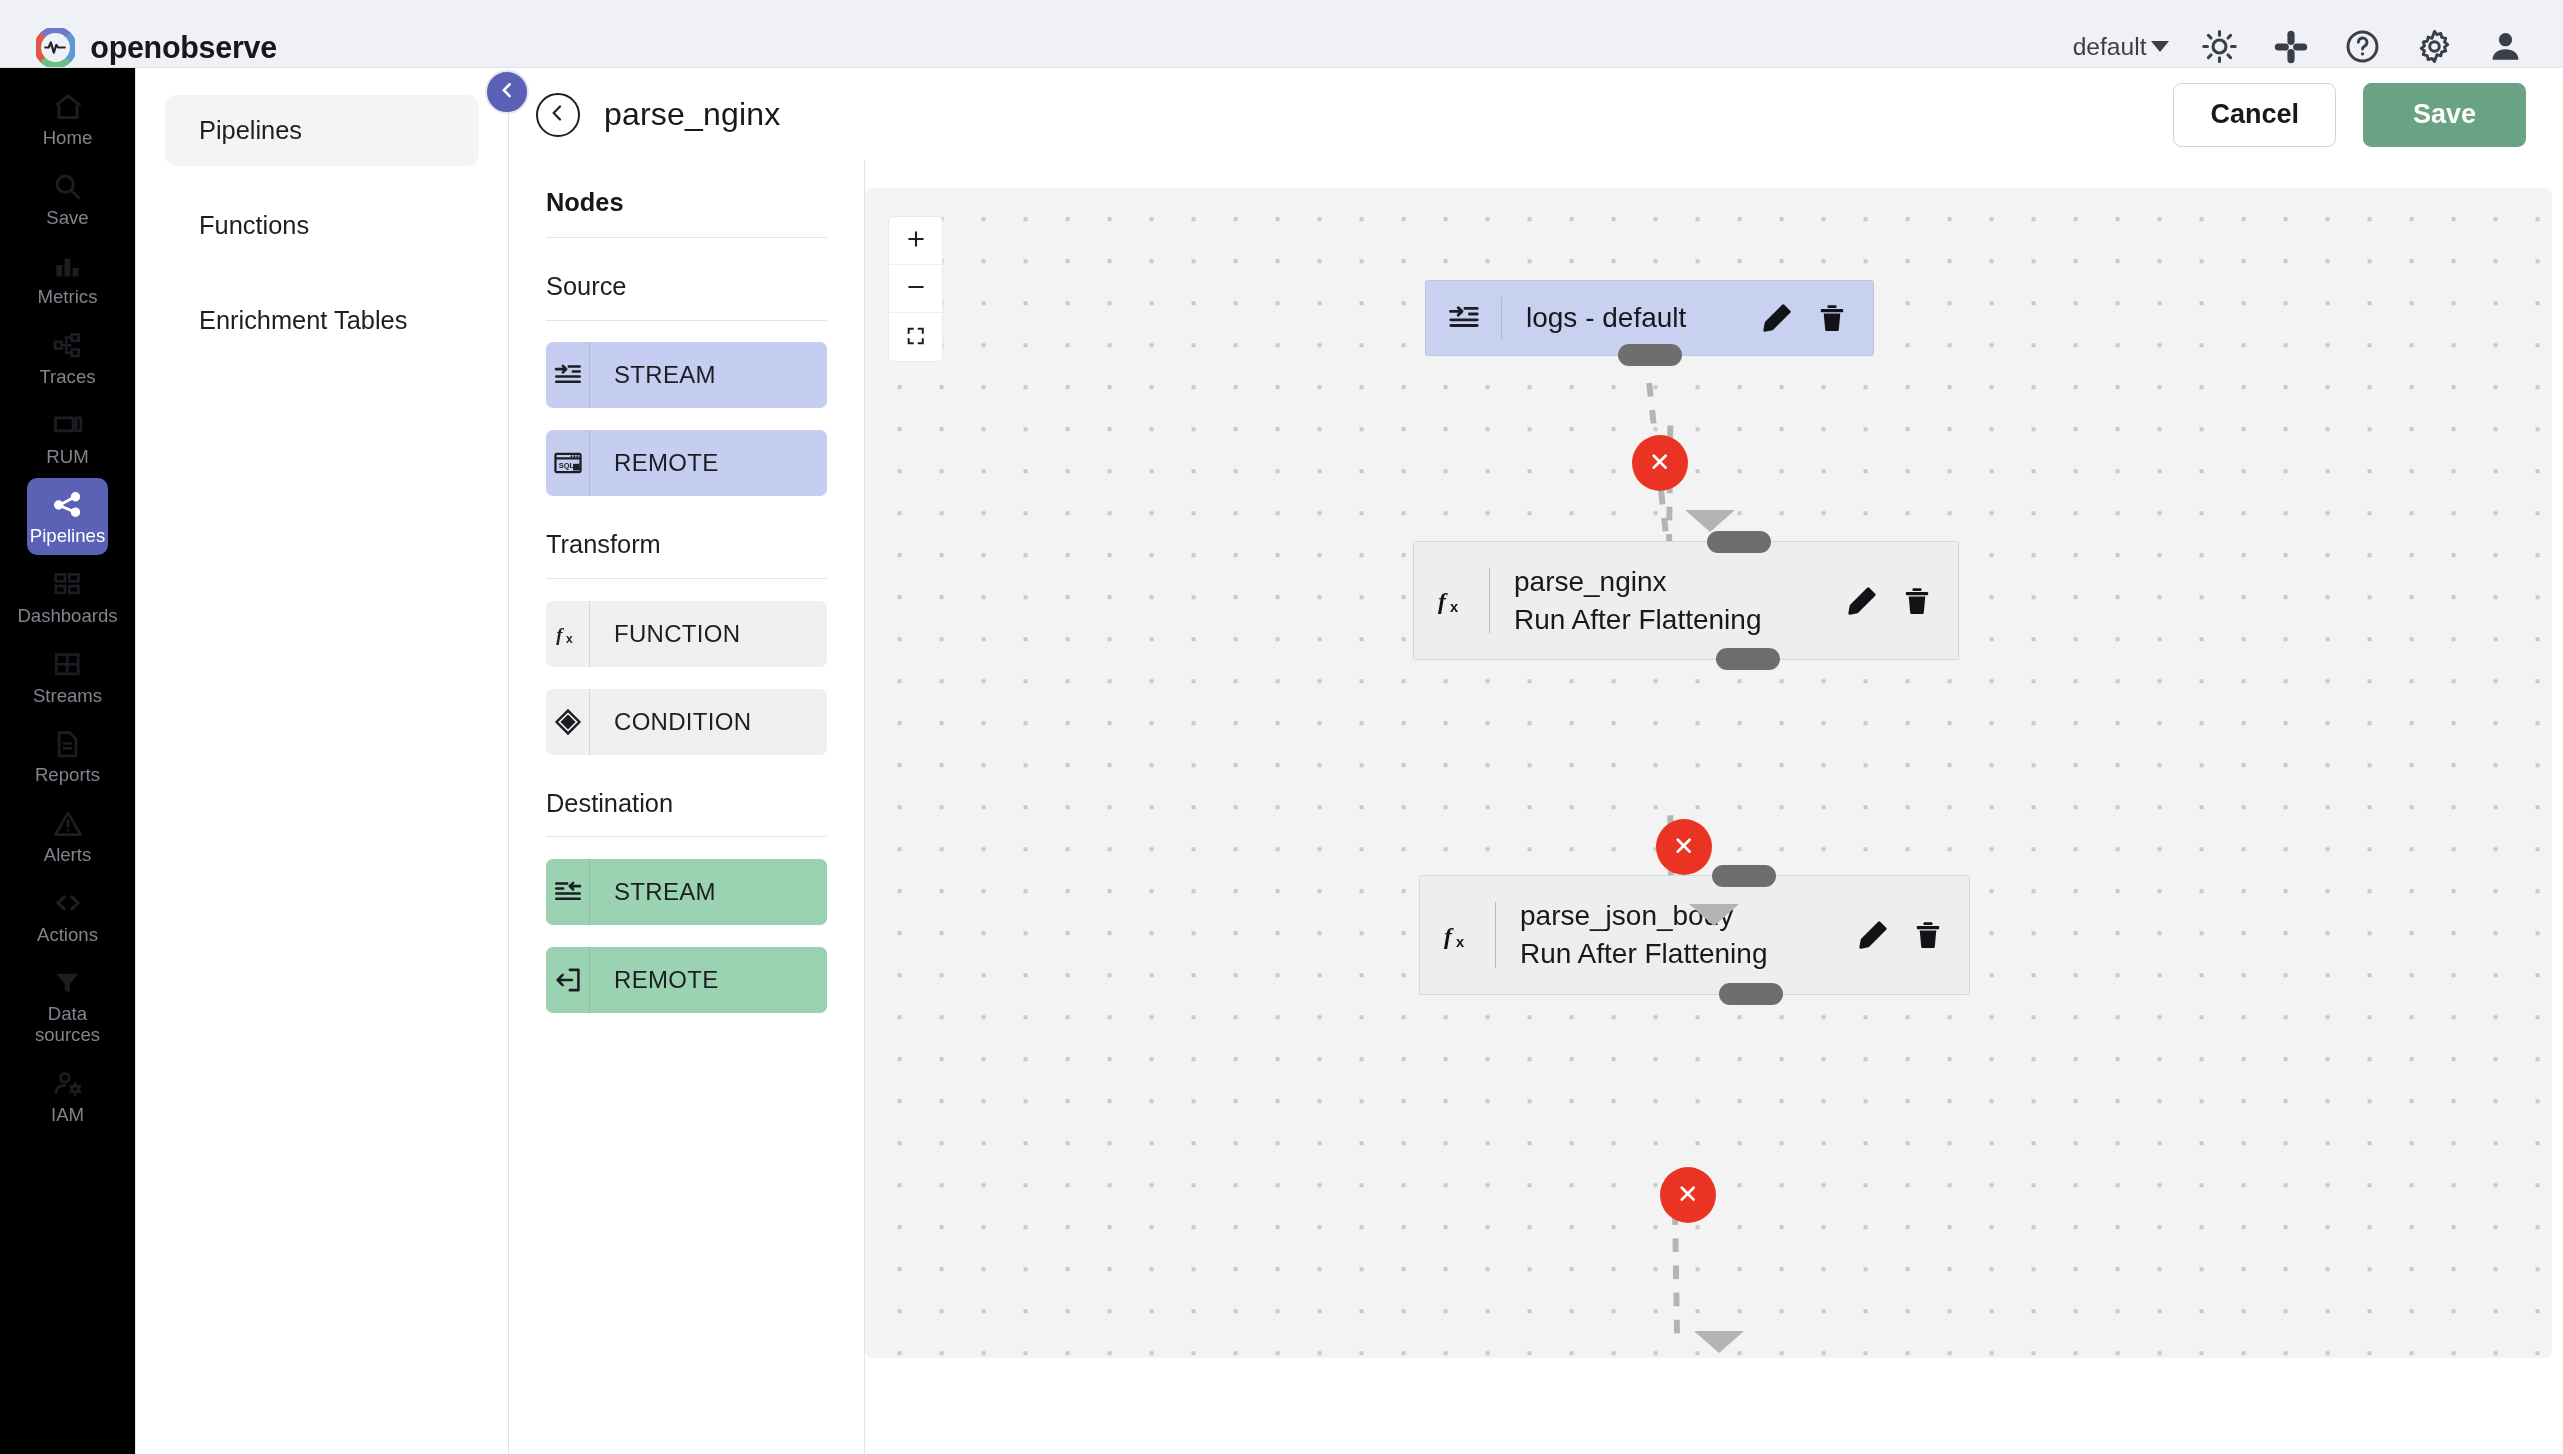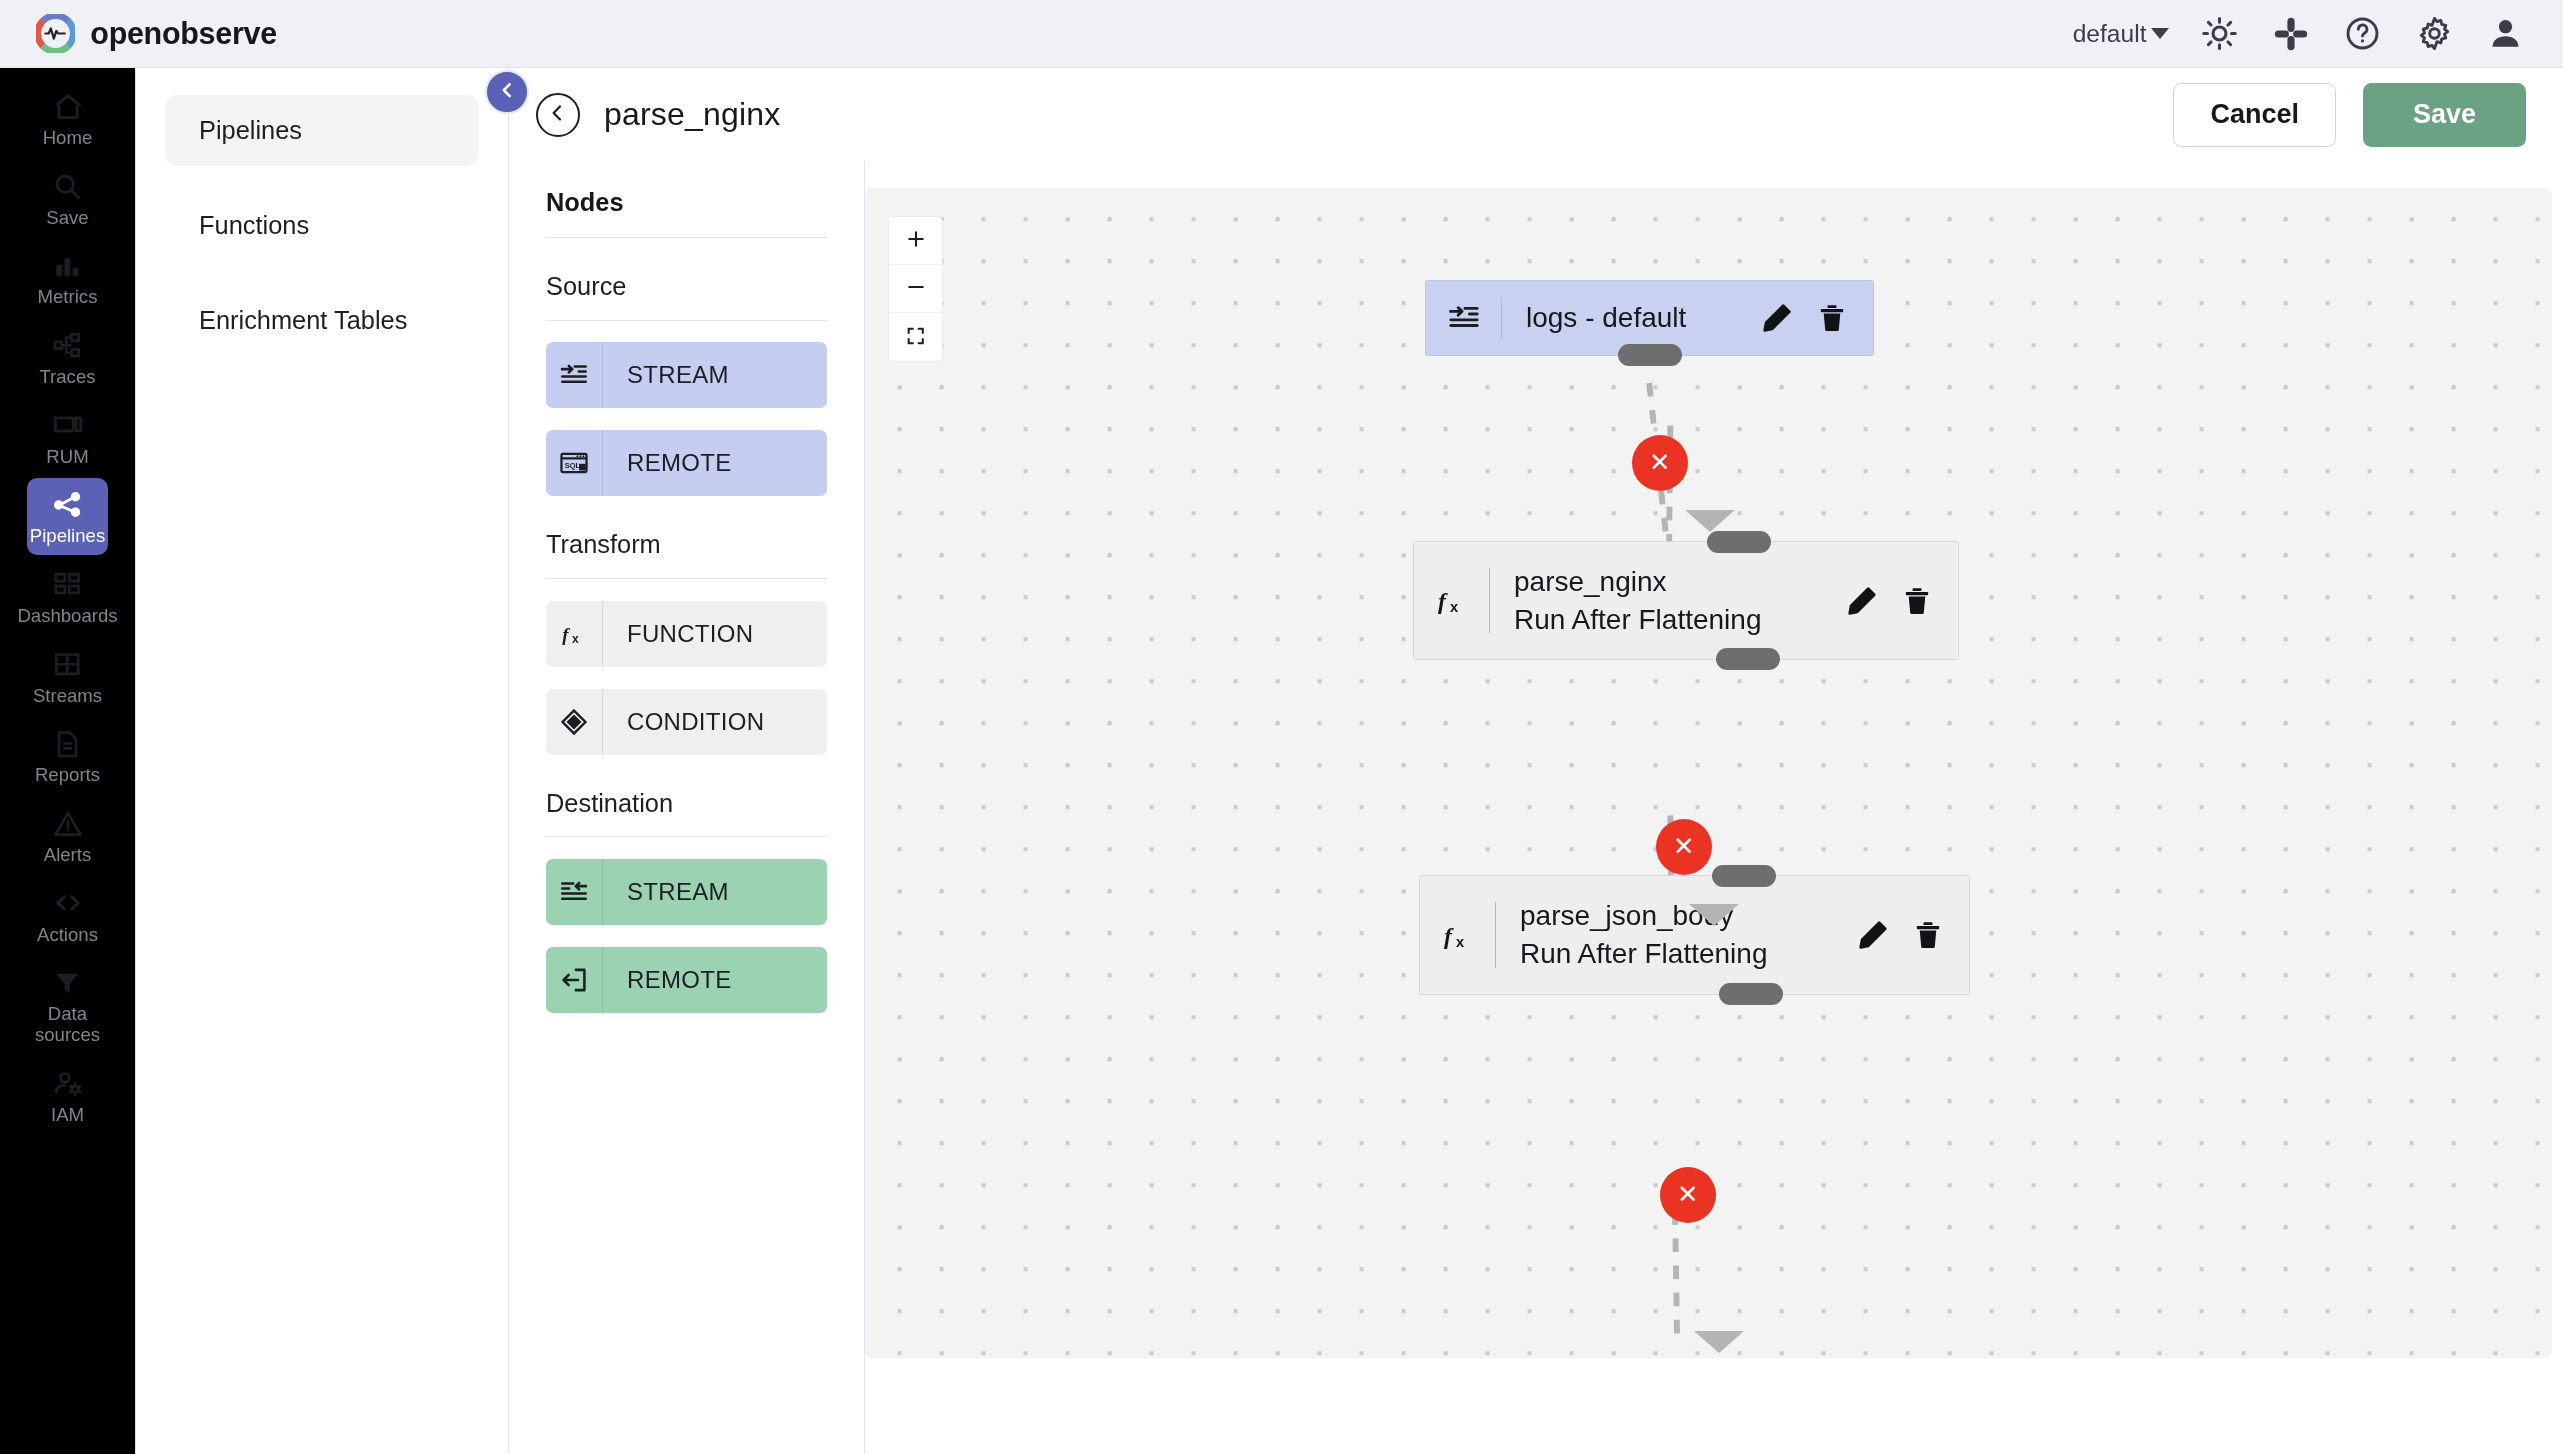--- a/index.html
+++ b/index.html
@@ -9,21 +9,21 @@
     background: #ffffff;
     overflow: hidden;
   }
   #app { position: relative; width: 2563px; height: 1454px; }
 
   
   .topbar {
     position: absolute; top: 0; left: 0; width: 2563px; height: 68px;
     background: #f0f1f6;
     border-bottom: 0.8px solid #e2e3ea;
-    display: flex; align-items: center;
+    display: flex; align-items: flex-end;
   }
   .brand { display: flex; align-items: center; gap: 15.3px; padding-left: 36px; }
   .brand-logo { width: 39px; height: 39px; position: relative; }
   .brand-name { font-size: 30.5px; font-weight: 700; color: #16181d; letter-spacing: -0.3px; }
   .topbar-right {
     margin-left: auto; display: flex; align-items: center;
     gap: 30.5px; padding-right: 37px;
   }
   .org-select { display: flex; align-items: center; gap: 4px; cursor: pointer; }
   .org-label { font-size: 24.6px; color: #3b3e48; }
@@ -106,21 +106,21 @@
   }
   .nodes-title { font-size: 25.4px; font-weight: 700; color: #16181d; }
   .hr { height: 0.8px; background: #e3e4e8; margin: 20.3px 0 0; }
   .group-label { font-size: 25.4px; color: #1c1e24; margin-top: 34px; }
   .group-hr { height: 0.8px; background: #e3e4e8; margin-top: 18.6px; }
   .node-chip {
     height: 66px; border-radius: 6.8px; display: flex; align-items: center;
     margin-top: 22px; cursor: grab; overflow: hidden;
   }
   .node-chip .chip-ico {
-    width: 57px; height: 100%; display: flex; align-items: center;
+    width: 44px; height: 100%; display: flex; align-items: center;
     justify-content: center; border-right: 0.8px solid rgba(0,0,0,.10); flex: none;
   }
   .node-chip .chip-lbl { font-size: 24px; color: #1c1e24; padding-left: 24px; letter-spacing: 0.3px; }
   .chip-source { background: #c5cef0; }
   .chip-transform { background: #efefef; }
   .chip-destination { background: #9bd3b2; }
 
   
   .canvas {
     position: absolute; top: 188px; left: 865px; width: 1687px; height: 1170px;

